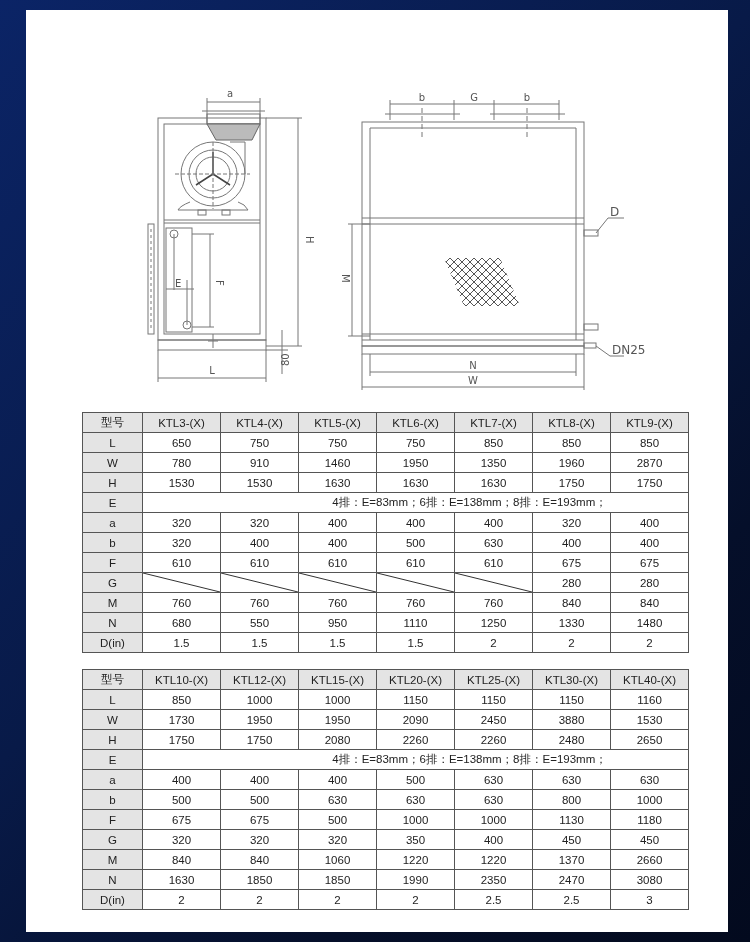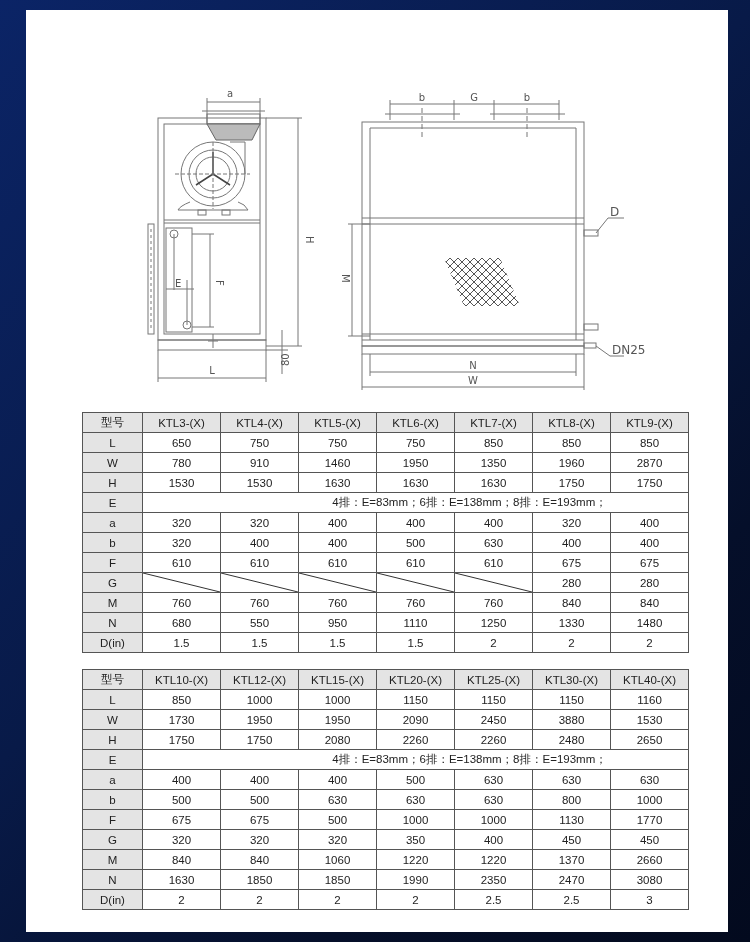--- a/index.html
+++ b/index.html
@@ -395,21 +395,21 @@
         <td>1000</td>
       </tr>
       <tr>
         <td class="lbl">F</td>
         <td>675</td>
         <td>675</td>
         <td>500</td>
         <td>1000</td>
         <td>1000</td>
         <td>1130</td>
-        <td>1770</td>
+        <td>1180</td>
       </tr>
       <tr>
         <td class="lbl">G</td>
         <td>320</td>
         <td>320</td>
         <td>320</td>
         <td>350</td>
         <td>400</td>
         <td>450</td>
         <td>450</td>

